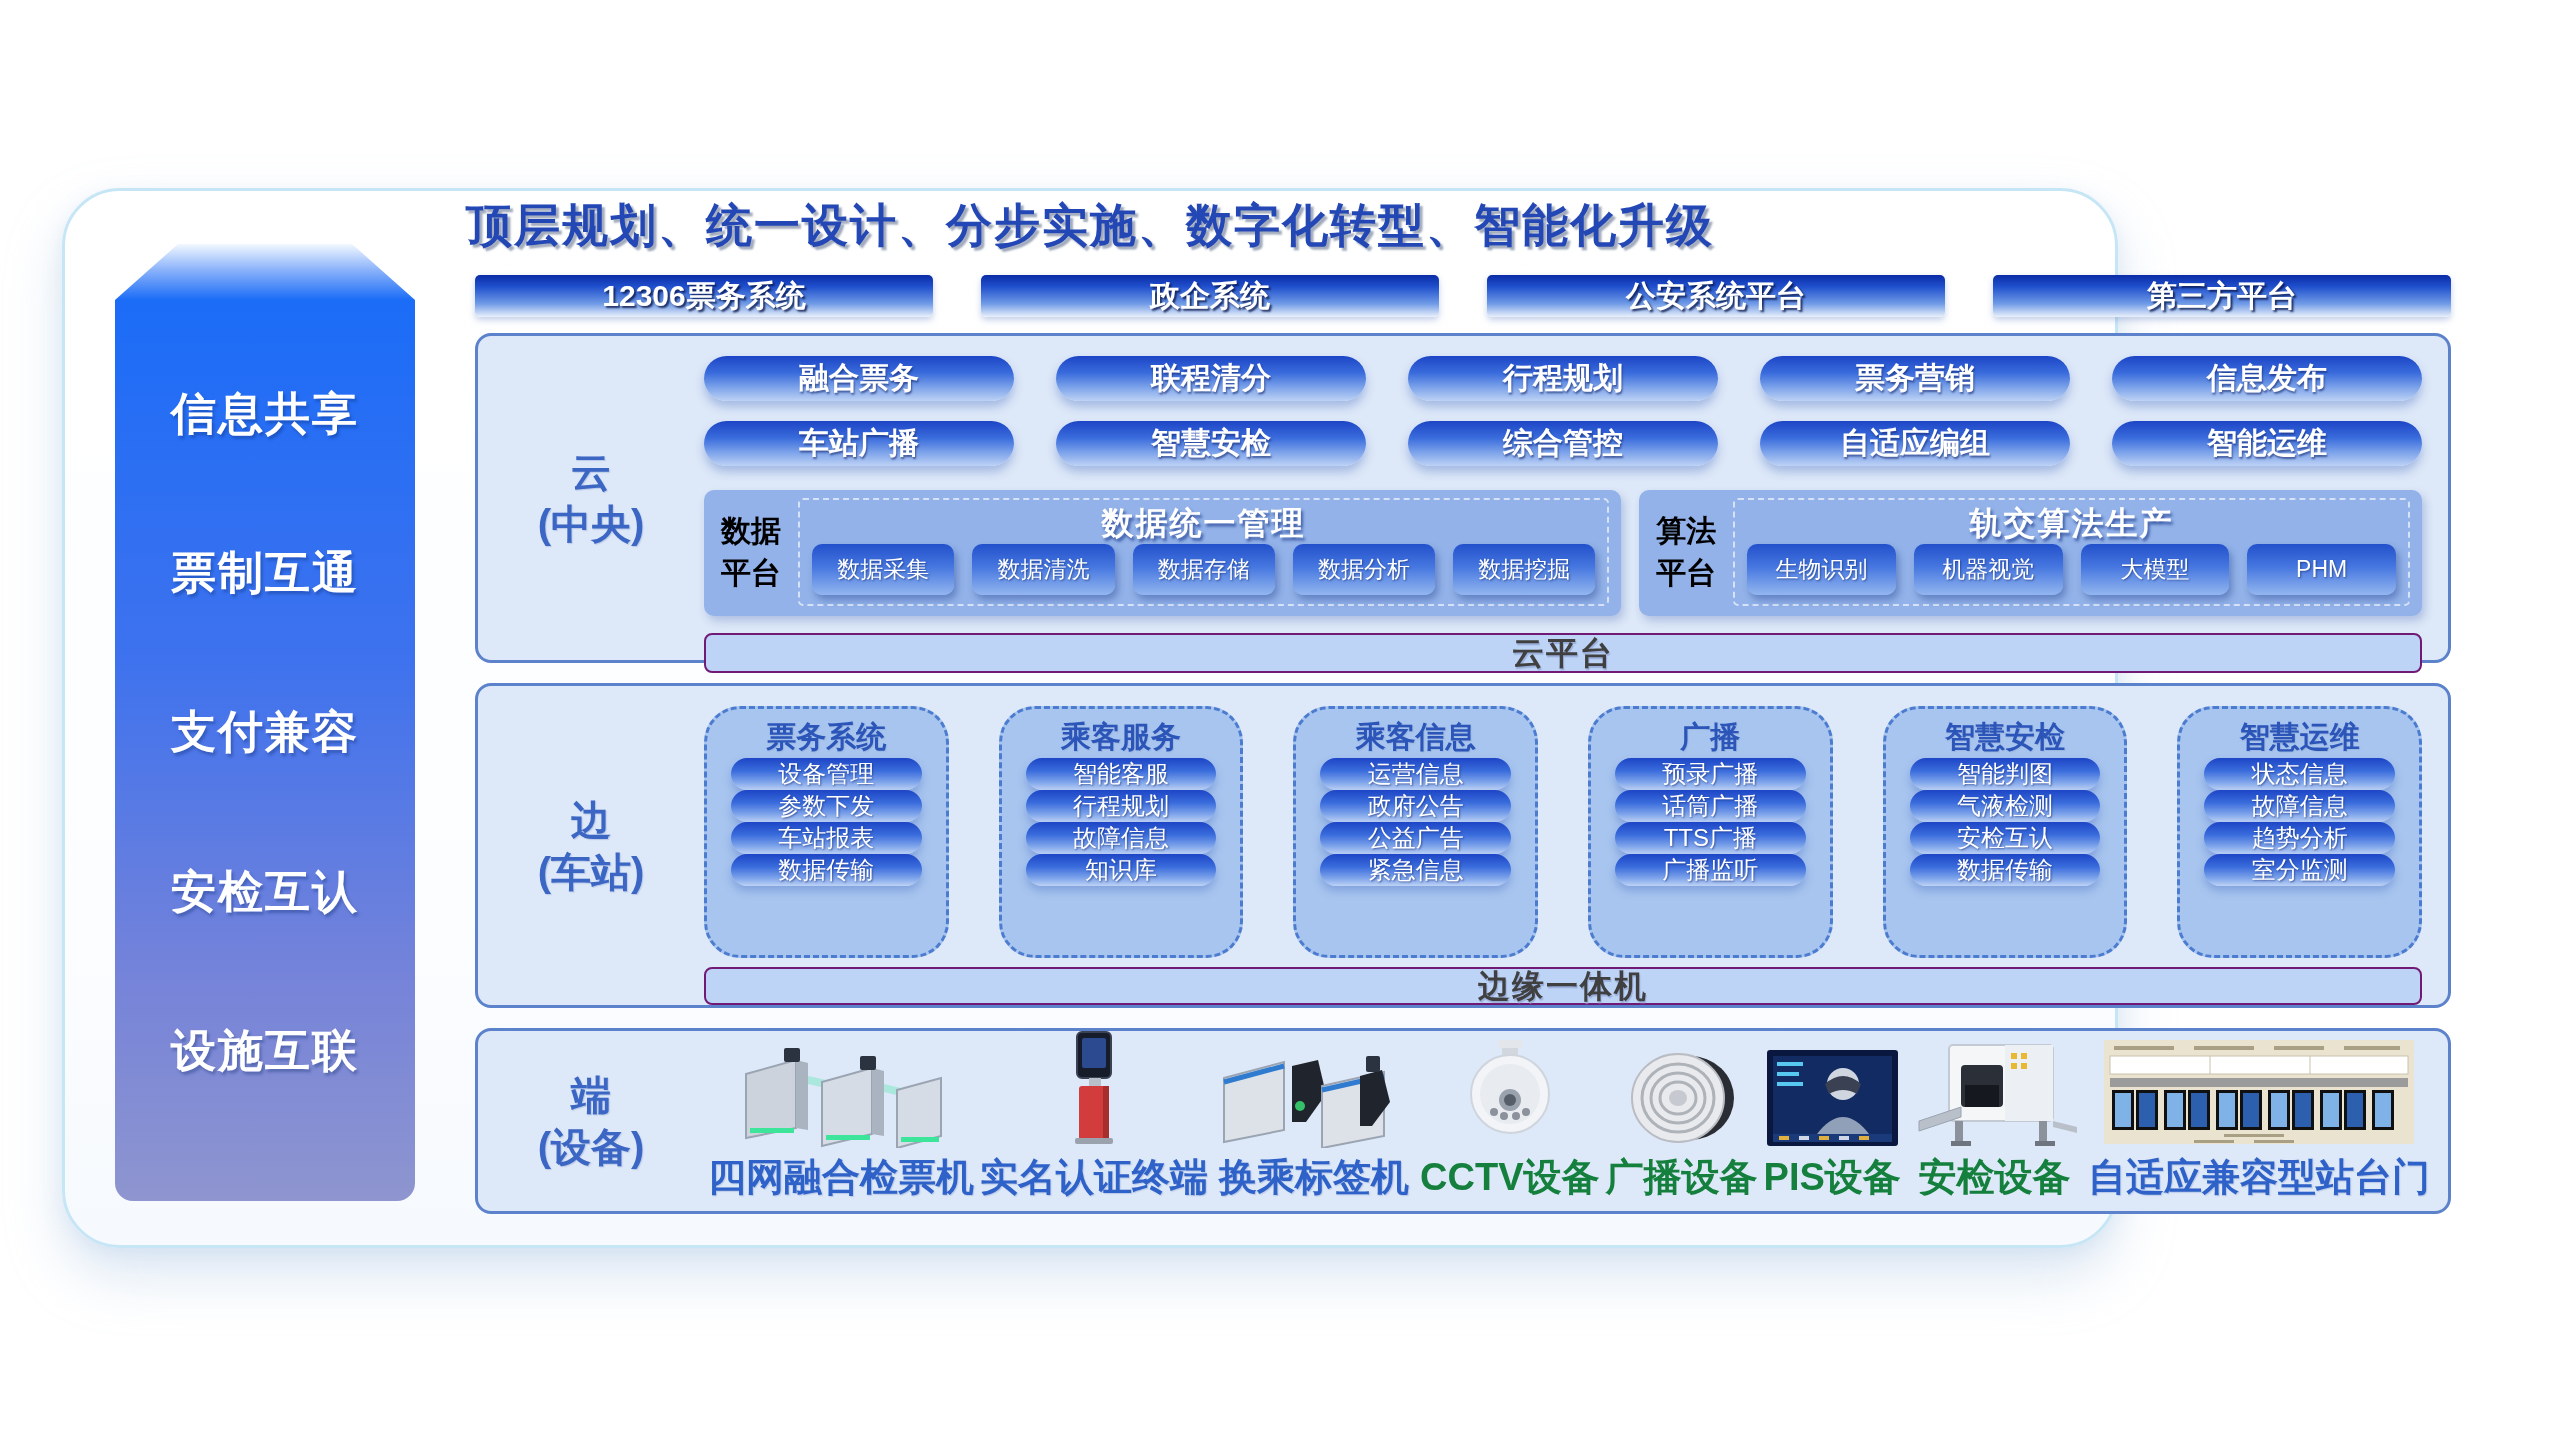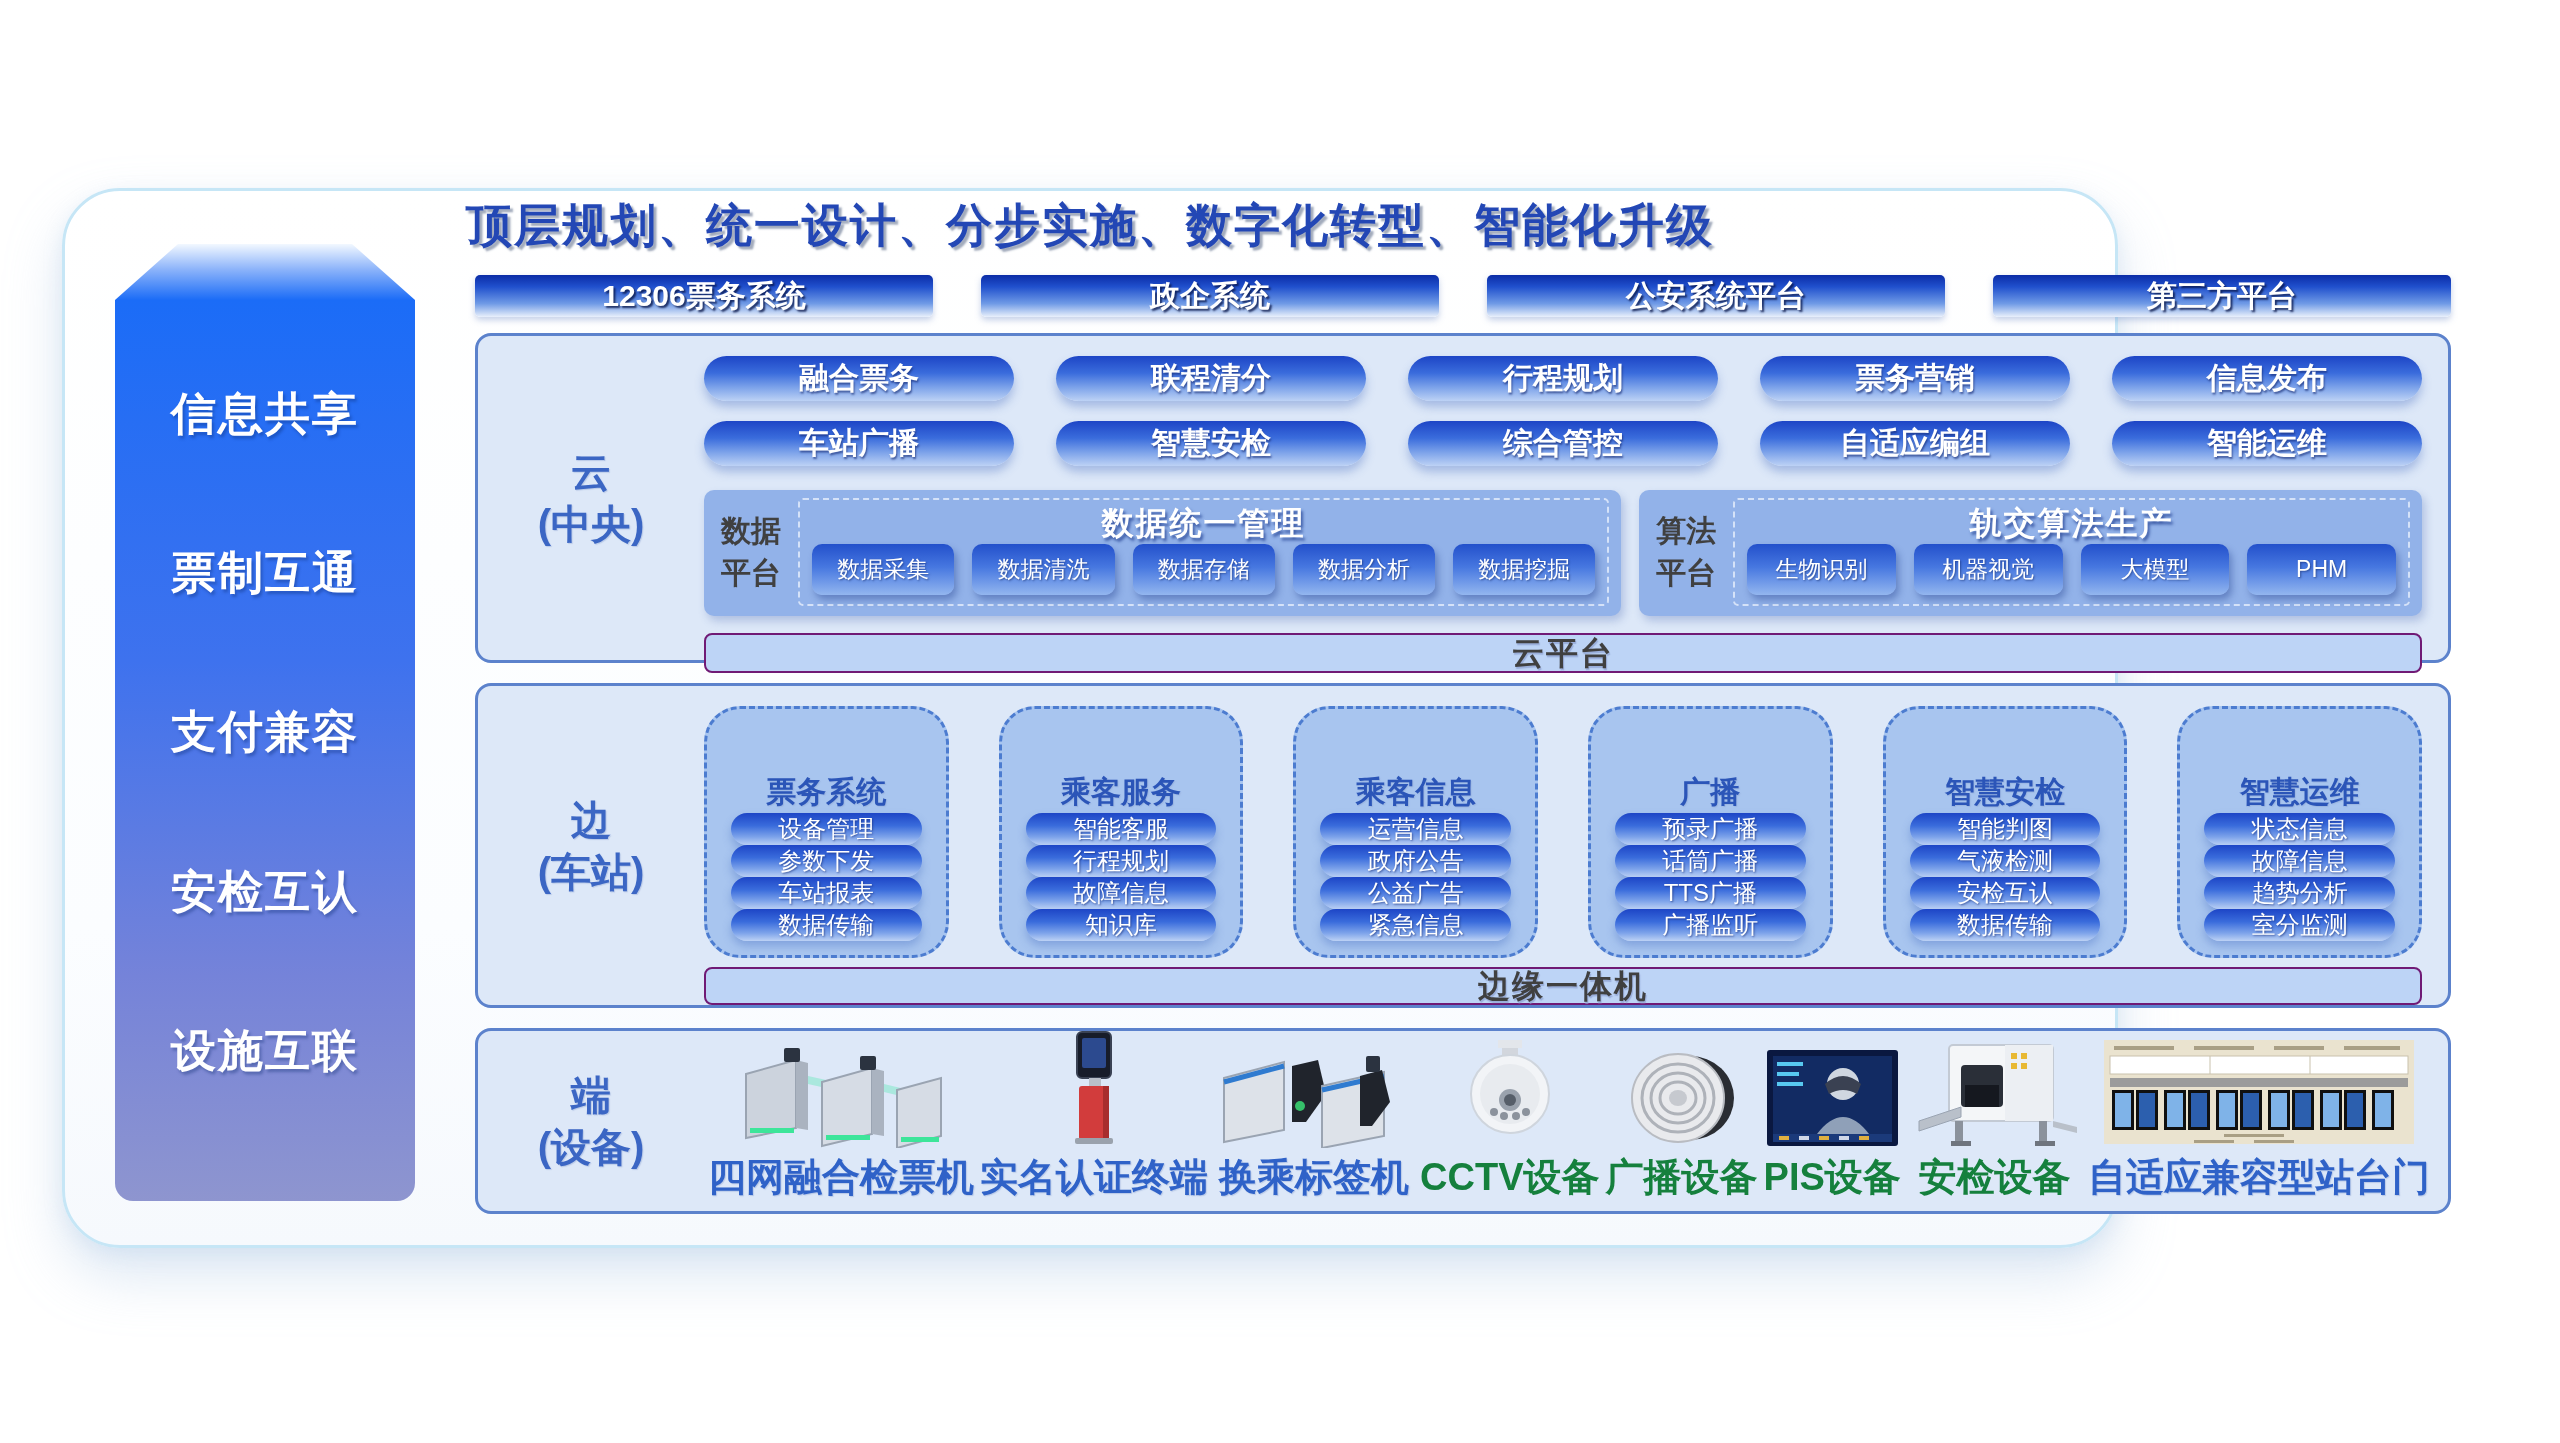--- a/index.html
+++ b/index.html
@@ -49,21 +49,21 @@
           text-shadow:1px 2px 2px rgba(25,45,115,.65);
           background:linear-gradient(180deg,#1d45c6 0%,#3a6cdc 38%,#7da3ea 70%,#bdd2f5 100%);
           box-shadow:0 6px 10px rgba(60,100,190,.35); }
   .pill-row.second { margin-bottom:24px; }
 
   
   .platforms-row { display:flex; gap:18px; height:126px; }
   .platform { background:#92b2e9; border-radius:10px; padding:8px 12px 10px 12px;
               display:flex; gap:12px; box-shadow:3px 5px 9px rgba(80,110,180,.32); }
   .platform.data { flex:93; } .platform.algo { flex:79; }
-  .platform-label { width:70px; color:#404040; font-size:30px; font-weight:bold;
+  .platform-label { width:70px; color:#000000; font-size:30px; font-weight:bold;
                     line-height:1.4; display:flex; align-items:center; text-align:center; }
   .platform-inner { flex:1; border:2px dashed #d5e2f8; border-radius:5px;
                     padding:0 12px 9px 12px; display:flex; flex-direction:column; }
   .platform-title { text-align:center; color:#ffffff; font-weight:bold; font-size:32px;
                     height:44px; line-height:46px; letter-spacing:2px;
                     text-shadow:2px 3px 3px rgba(40,70,150,.8); }
   .sub-row { display:flex; gap:18px; flex:1; }
   .sub-btn { flex:1; border-radius:10px; display:flex; align-items:center; justify-content:center;
              color:#ffffff; font-size:23px; text-shadow:1px 1px 2px rgba(20,40,100,.6);
              background:linear-gradient(180deg,#2350cb 0%,#4677e0 45%,#93b6ef 100%);
@@ -72,21 +72,21 @@
   .section-bar { margin-top:17px; height:40px; background:#bdd4f6; border:2px solid #701a75;
                  border-radius:8px; text-align:center; color:#404040; font-size:32px;
                  font-weight:bold; line-height:36px; letter-spacing:2px;
                  text-shadow:1px 2px 1px rgba(150,170,215,.9); }
 
   
   .edge-content { padding-top:20px; }
   .cols-row { display:flex; gap:50px; height:252px; }
   .edge-col { flex:1; border:3px dashed #4c7cd0; border-radius:36px; background:#a8c5ef;
               padding:8px 16px 14px 16px; display:flex; flex-direction:column;
-              justify-content:flex-end; }
+              justify-content:flex-start; }
   .edge-col-title { text-align:center; color:#2b55b8; font-size:30px; font-weight:bold;
                     text-shadow:1px 1px 1px rgba(150,175,220,.7); }
   .edge-pill { height:32px; margin:0 8px; border-radius:999px; display:flex; align-items:center;
                justify-content:center; color:#ffffff; font-size:24px;
                text-shadow:1px 1px 2px rgba(25,45,115,.65);
                background:linear-gradient(180deg,#1d45c6 0%,#3a6cdc 40%,#7da3ea 75%,#bdd2f5 100%);
                box-shadow:0 5px 8px rgba(60,100,190,.35); }
   .edge-content .section-bar { margin-top:9px; height:38px; line-height:34px; }
 
   

